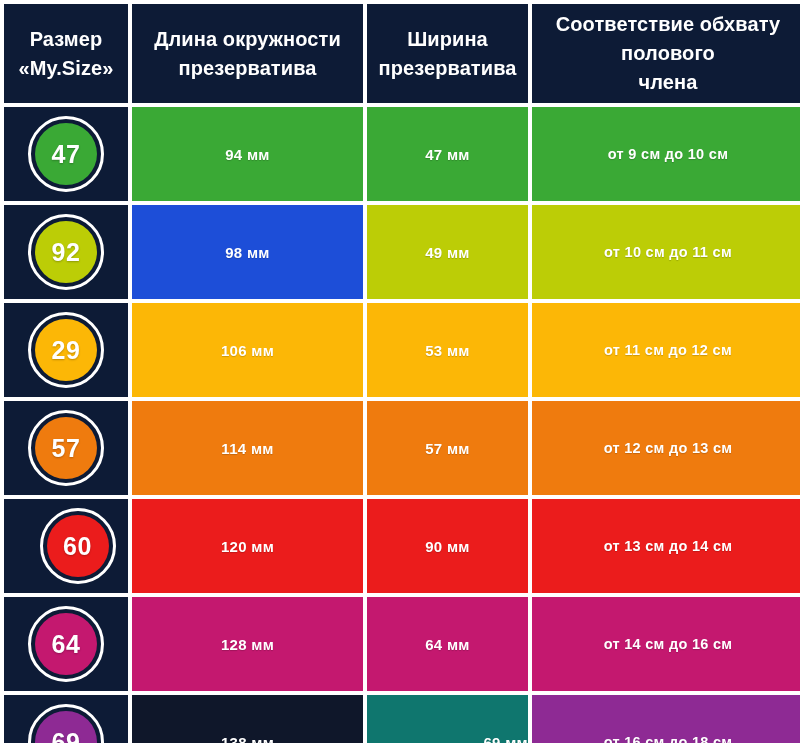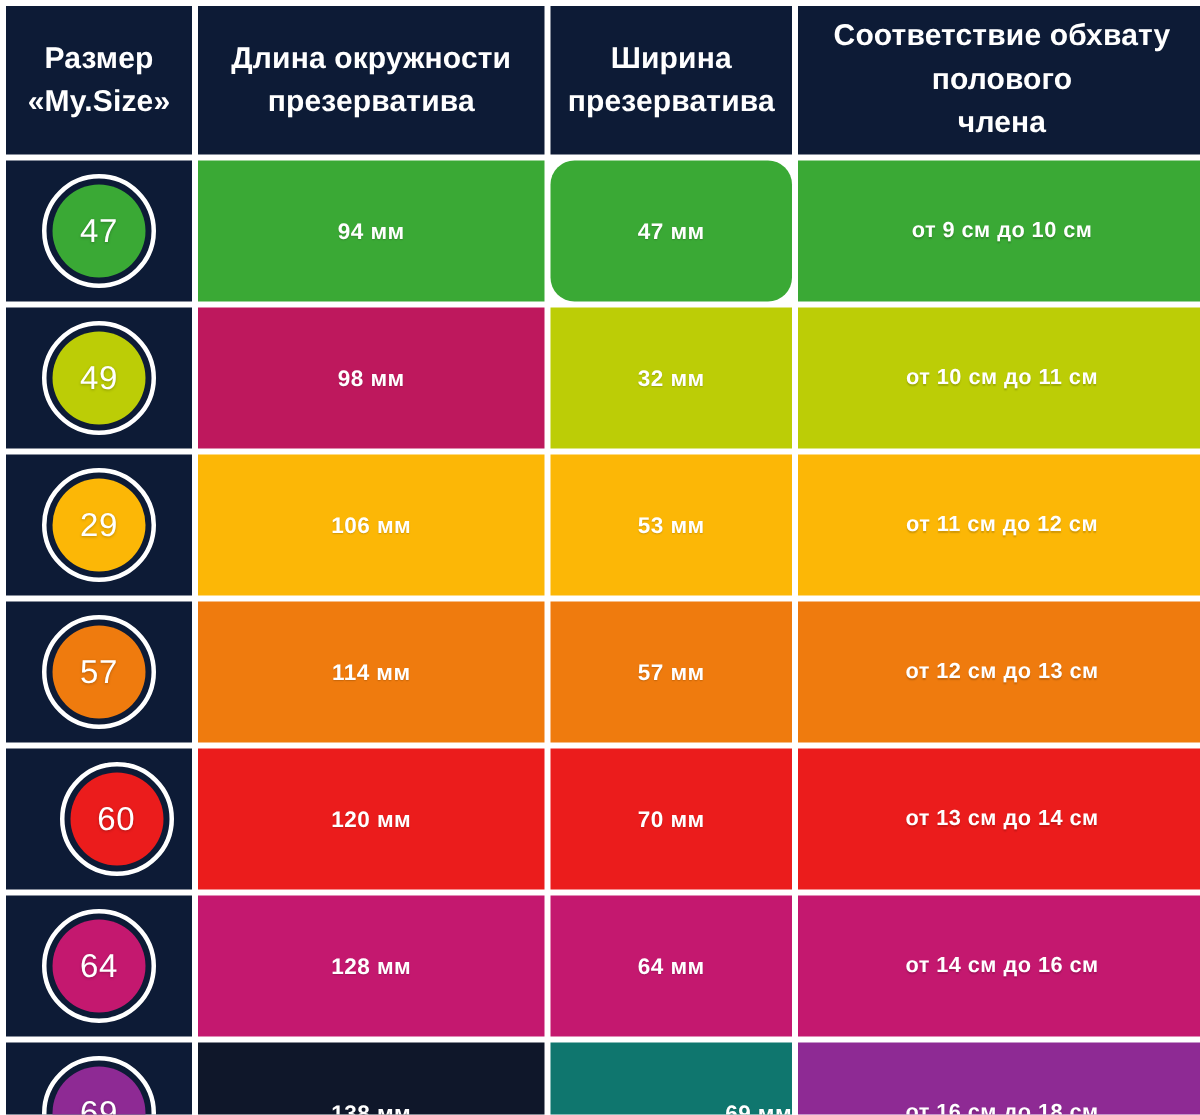--- a/index.html
+++ b/index.html
@@ -106,22 +106,22 @@
     height: 62px;
     border-radius: 50%;
     display: flex;
     align-items: center;
     justify-content: center;
     box-sizing: border-box;
   }
 
   .badge-label {
     color: #ffffff;
-    font-size: 22px;
-    font-weight: 400;
+    font-size: 25px;
+    font-weight: 700;
     line-height: 1;
     letter-spacing: 0.5px;
     text-shadow: 0 1px 2px rgba(0,0,0,0.25);
   }
 </style>
 </head>
 <body>
 
 <div class="table-wrap">
   <table class="size-table">
@@ -156,35 +156,35 @@
           <td class="cell-size" style="background: rgb(13, 27, 54);">
             <div class="badge-holder">
               <div class="badge">
                 <div class="badge-inner" style="background: rgb(58, 169, 53);">
                   <span class="badge-label">47</span>
                 </div>
               </div>
             </div>
           </td>
           <td class="cell-value" style="background: rgb(58, 169, 53);">94 мм</td>
-          <td class="cell-value" style="background: rgb(58, 169, 53); border-radius: 16px;">47 мм</td>
+          <td class="cell-value" style="background: rgb(58, 169, 53);">47 мм</td>
           <td class="cell-girth" style="background: rgb(58, 169, 53);">от 9 см до 10 см</td>
         </tr>
         <tr>
           <td class="cell-size" style="background: rgb(13, 27, 54);">
             <div class="badge-holder">
               <div class="badge">
                 <div class="badge-inner" style="background: rgb(188, 205, 6);">
-                  <span class="badge-label">49</span>
-                </div>
-              </div>
-            </div>
-          </td>
-          <td class="cell-value" style="background: #be185d;">98 мм</td>
-          <td class="cell-value" style="background: rgb(188, 205, 6);">32 мм</td>
+                  <span class="badge-label">92</span>
+                </div>
+              </div>
+            </div>
+          </td>
+          <td class="cell-value" style="background: #1d4ed8;">98 мм</td>
+          <td class="cell-value" style="background: rgb(188, 205, 6);">49 мм</td>
           <td class="cell-girth" style="background: rgb(188, 205, 6);">от 10 см до 11 см</td>
         </tr>
         <tr>
           <td class="cell-size" style="background: rgb(13, 27, 54);">
             <div class="badge-holder">
               <div class="badge">
                 <div class="badge-inner" style="background: rgb(252, 183, 6);">
                   <span class="badge-label">29</span>
                 </div>
               </div>
@@ -212,21 +212,21 @@
           <td class="cell-size" style="background: rgb(13, 27, 54); padding-left: 23px;">
             <div class="badge-holder">
               <div class="badge">
                 <div class="badge-inner" style="background: rgb(235, 28, 28);">
                   <span class="badge-label">60</span>
                 </div>
               </div>
             </div>
           </td>
           <td class="cell-value" style="background: rgb(235, 28, 28);">120 мм</td>
-          <td class="cell-value" style="background: rgb(235, 28, 28);">70 мм</td>
+          <td class="cell-value" style="background: rgb(235, 28, 28);">90 мм</td>
           <td class="cell-girth" style="background: rgb(235, 28, 28);">от 13 см до 14 см</td>
         </tr>
         <tr>
           <td class="cell-size" style="background: rgb(13, 27, 54);">
             <div class="badge-holder">
               <div class="badge">
                 <div class="badge-inner" style="background: rgb(196, 24, 111);">
                   <span class="badge-label">64</span>
                 </div>
               </div>

